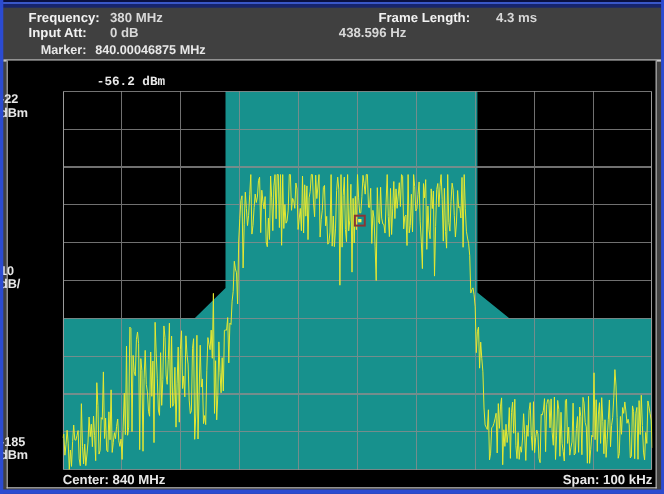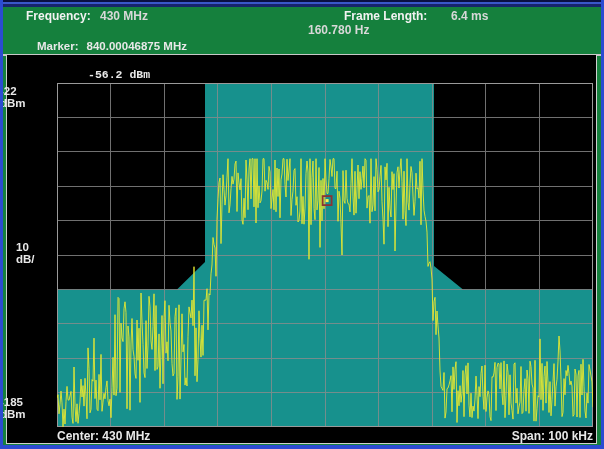--- a/index.html
+++ b/index.html
@@ -1,17 +1,17 @@
 <!DOCTYPE html>
 <html><head>
 <meta charset="utf-8">
 <style>
   html,body{margin:0;padding:0;background:#222;}
   .screen{
-    position:relative;width:604px;height:449px;background:#15803d;overflow:hidden;
+    position:relative;width:604px;height:449px;background:#404040;overflow:hidden;
     font-family:"Liberation Sans",sans-serif;color:#f0f0f0;
   }
   
   .border-top{position:absolute;left:0;top:0;width:604px;height:7px;
     background:linear-gradient(#0a1040 0 2px,#3a57c8 2px 4px,#17246b 4px 100%);z-index:9;}
   .border-left{position:absolute;left:0;top:0;width:3px;height:449px;background:#2b4bd1;z-index:9;}
   .border-right{position:absolute;right:0;top:0;width:3px;height:449px;background:#2b4bd1;z-index:9;}
   .border-bottom{position:absolute;left:0;bottom:0;width:604px;height:4px;background:#2b4bd1;z-index:9;}
 
   
@@ -34,48 +34,52 @@
   .marker-line1{position:absolute;left:37px;top:40px;font-size:11.5px;line-height:12px;color:#e8e8e8;font-weight:600;}
   .marker-line1 .mv{margin-left:8px;}
   .marker-line2{position:absolute;left:88px;top:69px;font-size:11.5px;line-height:12px;color:#e8e8e8;font-weight:600;font-family:Liberation Mono, monospace;}
 
   .plot{position:absolute;left:57px;top:83px;width:536px;height:344px;background:#000;}
   .plot svg{display:block;}
 
   .ylab{position:absolute;width:53px;font-size:11.5px;line-height:11.5px;
     color:#e8e8e8;font-weight:600;white-space:pre-line;}
   .ylab-top{top:86px;left:0;}
-  .ylab-mid{top:242px;left:16px;}
+  .ylab-mid{top:242px;left:0;}
   .ylab-bot{top:397px;left:0;}
 
   .footer-center{position:absolute;left:57px;top:429px;font-size:12px;color:#e8e8e8;font-weight:600;}
   .footer-span{position:absolute;right:11px;top:429px;font-size:12px;color:#e8e8e8;font-weight:600;margin-left:48px;}
 </style>
 </head>
 <body>
 
 <div class="screen">
   <div class="border-top"></div>
   <div class="border-left"></div>
   <div class="border-right"></div>
   <div class="border-bottom"></div>
 
   <div class="hdr hdr-left">
     <div class="hdr-row">
       <span class="lbl">Frequency:</span>
-      <span class="val">430 MHz</span>
+      <span class="val">380 MHz</span>
+    </div>
+    <div class="hdr-row">
+      <span class="lbl">Input Att:</span>
+      <span class="val">0 dB</span>
     </div>
   </div>
   <div class="hdr hdr-right">
     <div class="hdr-row">
       <span class="lbl">Frame Length:</span>
-      <span class="val">6.4 ms</span>
+      <span class="val">4.3 ms</span>
     </div>
     <div class="hdr-row">
-      <span class="val">160.780 Hz</span>
+      <span class="val">438.596 Hz</span>
     </div>
   </div>
 
   <div class="separator"></div>
   <div class="content-frame"></div>
 
   <div class="marker-line1">
     <span>Marker:</span><span class="mv">840.00046875 MHz</span>
   </div>
   <div class="marker-line2">-56.2 dBm</div>
@@ -91,15 +95,15 @@
     <svg width="536" height="344" viewBox="0 0 536 344">
         <polygon points="0.0,206.4 120.0,206.4 148.0,178.9 148.0,0.0 377.0,0.0 377.0,183.0 406.0,206.4 536.0,206.4 536.0,344.0 0.0,344.0" fill="#17918D"></polygon>
         <path d="M53.6 0V344M107.2 0V344M160.8 0V344M214.4 0V344M268.0 0V344M321.6 0V344M375.2 0V344M428.8 0V344M482.4 0V344M0 34.4H536M0 68.8H536M0 103.2H536M0 137.6H536M0 172.0H536M0 206.4H536M0 240.8H536M0 275.2H536M0 309.6H536" stroke="#8C8C8C" stroke-width="1" opacity="0.8" fill="none" shape-rendering="crispEdges"></path>
         <rect x="0.5" y="0.5" width="535" height="343" fill="none" stroke="#9A9A9A" stroke-width="1" shape-rendering="crispEdges"></rect>
         <path d="M0 315.1L1 311.7L2 330.8L3 321.3L4 308.1L5 319.9L6 343.8L7 326.1L8 341.0L9 318.5L10 303.4L11 316.8L12 317.2L13 312.9L14 308.4L15 334.2L16 340.4L17 284.0L18 323.2L19 338.7L20 320.8L21 340.3L22 330.6L23 318.9L24 296.1L25 314.0L26 302.6L27 323.1L28 295.3L29 313.2L30 335.8L31 264.9L32 285.8L33 329.8L34 326.5L35 296.6L36 298.2L37 255.1L38 315.6L39 297.1L40 326.2L41 327.7L42 291.4L43 316.8L44 271.4L45 328.3L46 319.2L47 310.3L48 315.8L49 304.6L50 297.9L51 317.7L52 322.8L53 316.2L54 334.7L55 304.3L56 274.4L57 312.1L58 231.7L59 312.7L60 305.3L61 214.4L62 215.5L63 309.4L64 240.1L65 255.0L66 258.6L67 225.8L68 218.8L69 229.5L70 325.8L71 243.0L72 253.9L73 327.2L74 261.0L75 235.5L76 266.6L77 273.3L78 290.9L79 295.4L80 237.0L81 277.3L82 245.2L83 319.4L84 210.0L85 238.0L86 261.4L87 289.8L88 294.6L89 237.6L90 285.5L91 262.1L92 213.3L93 223.9L94 257.9L95 266.4L96 243.7L97 210.8L98 287.6L99 222.5L100 286.4L101 283.6L102 250.9L103 305.3L104 265.9L105 232.5L106 300.8L107 234.6L108 217.7L109 270.2L110 258.8L111 277.8L112 222.3L113 239.5L114 248.0L115 280.7L116 292.9L117 290.4L118 233.6L119 224.9L120 316.4L121 293.3L122 221.8L123 316.1L124 275.7L125 230.8L126 268.9L127 261.5L128 302.1L129 294.8L130 303.0L131 253.7L132 223.9L133 229.9L134 234.9L135 217.1L136 242.7L137 183.7L138 292.8L139 244.9L140 298.7L141 276.6L142 227.8L143 255.7L144 274.1L145 242.2L146 272.4L147 217.3L148 217.1L149 217.1L150 205.7L151 246.9L152 210.7L153 212.0L154 190.8L155 182.0L156 154.5L157 161.5L158 165.0L159 193.3L160 136.1L161 115.9L162 99.3L163 95.0L164 160.6L165 121.3L166 91.7L167 106.7L168 122.1L169 112.8L170 94.1L171 75.7L172 129.8L173 121.9L174 105.8L175 93.4L176 101.1L177 96.2L178 81.0L179 78.1L180 128.5L181 89.9L182 99.9L183 106.9L184 95.7L185 137.0L186 141.3L187 115.2L188 134.7L189 77.0L190 96.9L191 126.7L192 86.0L193 75.7L194 115.9L195 75.7L196 75.7L197 123.9L198 75.7L199 140.0L200 75.7L201 124.7L202 102.9L203 119.9L204 117.8L205 108.0L206 75.7L207 75.7L208 108.2L209 97.3L210 99.5L211 106.4L212 83.4L213 88.9L214 125.6L215 116.1L216 106.5L217 126.8L218 77.0L219 128.8L220 85.0L221 113.5L222 86.0L223 134.8L224 96.8L225 91.0L226 75.7L227 75.7L228 101.5L229 114.0L230 76.2L231 97.5L232 87.0L233 75.7L234 132.5L235 116.6L236 108.1L237 87.3L238 85.6L239 122.3L240 113.7L241 139.0L242 137.4L243 128.0L244 75.7L245 140.8L246 113.4L247 141.2L248 125.1L249 90.3L250 78.0L251 89.0L252 176.3L253 75.7L254 141.7L255 94.7L256 78.0L257 125.5L258 136.7L259 75.7L260 126.9L261 117.2L262 84.5L263 164.4L264 97.3L265 137.9L266 95.5L267 125.8L268 75.7L269 96.9L270 110.5L271 110.4L272 95.7L273 76.4L274 84.0L275 93.5L276 75.7L277 75.7L278 105.4L279 105.6L280 88.2L281 138.3L282 108.2L283 115.2L284 140.8L285 172.0L286 87.6L287 117.7L288 120.4L289 87.2L290 115.3L291 120.6L292 121.1L293 128.9L294 100.8L295 75.7L296 113.9L297 132.1L298 88.3L299 130.2L300 106.9L301 82.0L302 115.7L303 88.7L304 106.4L305 95.3L306 83.1L307 104.7L308 75.7L309 77.2L310 125.1L311 113.8L312 112.5L313 140.2L314 75.7L315 128.7L316 121.9L317 93.6L318 127.9L319 75.7L320 86.6L321 108.8L322 106.7L323 93.8L324 82.4L325 118.7L326 136.2L327 161.2L328 83.9L329 96.9L330 80.3L331 143.7L332 104.3L333 125.9L334 134.0L335 88.7L336 106.6L337 90.7L338 168.0L339 123.0L340 89.3L341 83.8L342 105.0L343 86.5L344 75.7L345 98.6L346 136.2L347 88.2L348 127.4L349 142.6L350 75.7L351 119.2L352 127.1L353 100.3L354 83.5L355 89.8L356 113.1L357 132.4L358 118.8L359 90.2L360 105.9L361 104.8L362 115.2L363 78.3L364 141.8L365 75.7L366 106.8L367 127.2L368 133.4L369 138.3L370 149.1L371 183.4L372 180.2L373 178.7L374 185.0L375 196.0L376 237.6L377 218.6L378 214.3L379 251.7L380 228.0L381 243.0L382 255.0L383 287.9L384 303.3L385 305.4L386 307.4L387 289.5L388 335.1L389 329.0L390 305.7L391 305.0L392 301.9L393 297.8L394 292.7L395 328.8L396 283.9L397 306.4L398 286.2L399 278.7L400 339.5L401 307.7L402 322.8L403 302.7L404 319.3L405 310.2L406 287.5L407 333.7L408 292.0L409 282.6L410 310.9L411 279.9L412 322.2L413 333.9L414 310.2L415 334.6L416 323.1L417 328.1L418 316.1L419 293.1L420 312.3L421 335.6L422 303.6L423 313.7L424 290.3L425 283.0L426 313.1L427 326.4L428 282.2L429 328.5L430 314.9L431 307.9L432 311.5L433 333.7L434 337.6L435 293.7L436 294.2L437 290.0L438 279.4L439 327.6L440 284.6L441 280.2L442 280.9L443 305.9L444 279.6L445 310.4L446 321.8L447 277.9L448 334.7L449 312.6L450 281.0L451 289.2L452 331.8L453 291.8L454 320.1L455 327.5L456 336.1L457 281.1L458 279.8L459 320.1L460 305.3L461 330.8L462 324.1L463 318.9L464 283.5L465 330.6L466 329.2L467 306.7L468 295.7L469 328.2L470 287.0L471 295.5L472 330.4L473 278.2L474 283.5L475 301.1L476 305.1L477 338.1L478 277.3L479 338.2L480 325.8L481 312.7L482 314.1L483 255.9L484 316.7L485 280.4L486 327.4L487 293.4L488 283.1L489 320.1L490 278.5L491 300.1L492 329.5L493 298.6L494 332.8L495 316.4L496 298.5L497 280.6L498 323.1L499 303.7L500 296.4L501 278.1L502 253.0L503 267.9L504 296.5L505 333.6L506 329.4L507 295.6L508 311.8L509 287.5L510 292.8L511 282.4L512 290.6L513 301.8L514 298.1L515 303.1L516 333.3L517 331.6L518 286.0L519 291.2L520 334.0L521 292.8L522 287.4L523 334.5L524 281.2L525 312.0L526 276.3L527 303.8L528 328.0L529 335.0L530 310.1L531 320.1L532 281.5L533 286.9L534 292.9L535 298.9L536 324.2" fill="none" stroke="#E8E930" stroke-width="0.9" stroke-linejoin="round"></path>
         <rect x="265.6" y="113.1" width="9" height="9" fill="none" stroke="#8B3434" stroke-width="1.8"></rect>
         <rect x="268.6" y="116.1" width="3" height="3" fill="#FFEF50"></rect>
       </svg>
   </div>
 
-  <div class="footer-center">Center: 430 MHz</div>
+  <div class="footer-center">Center: 840 MHz</div>
   <div class="footer-span">Span: 100 kHz</div>
 </div>
 
 </body></html>

